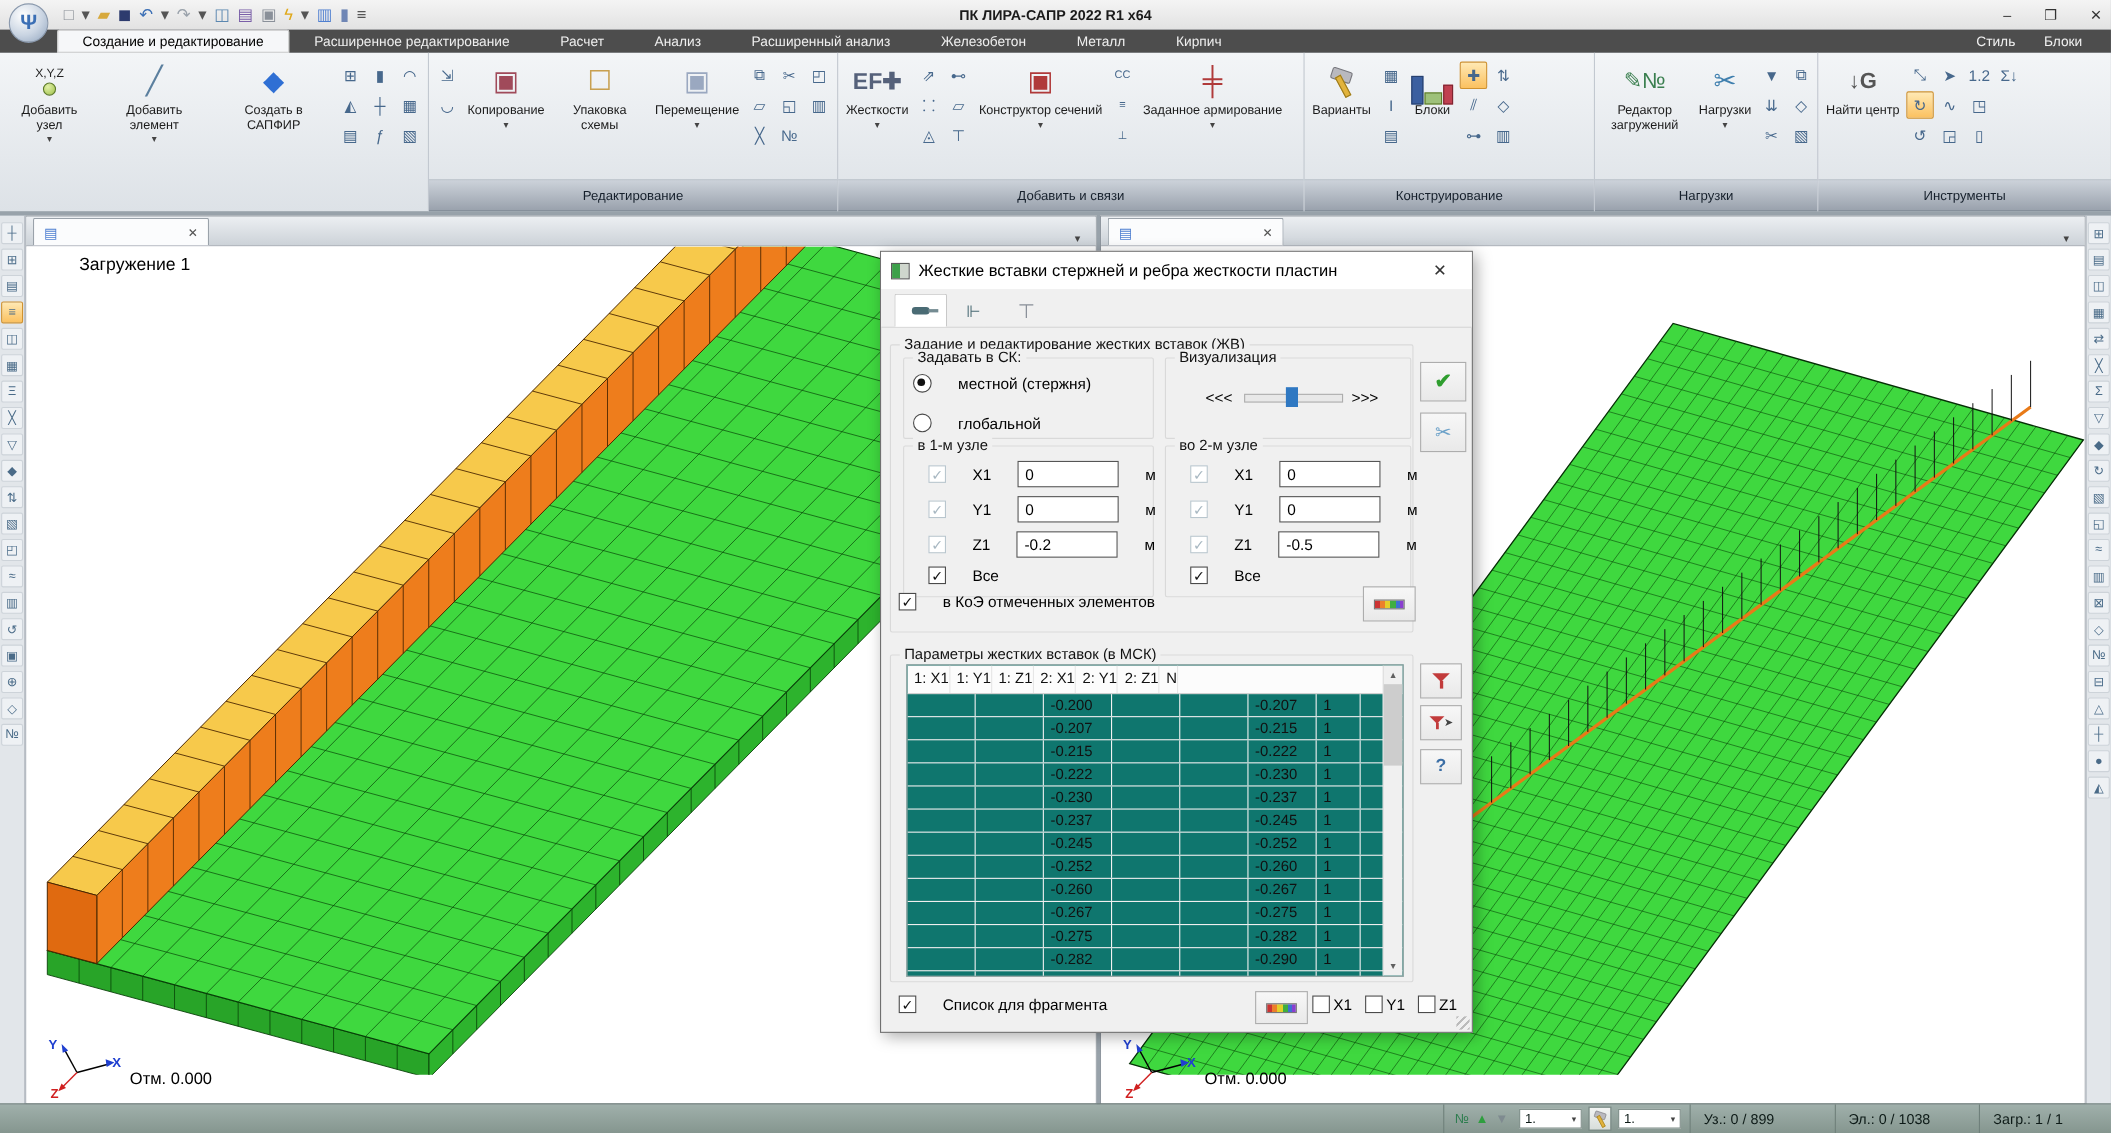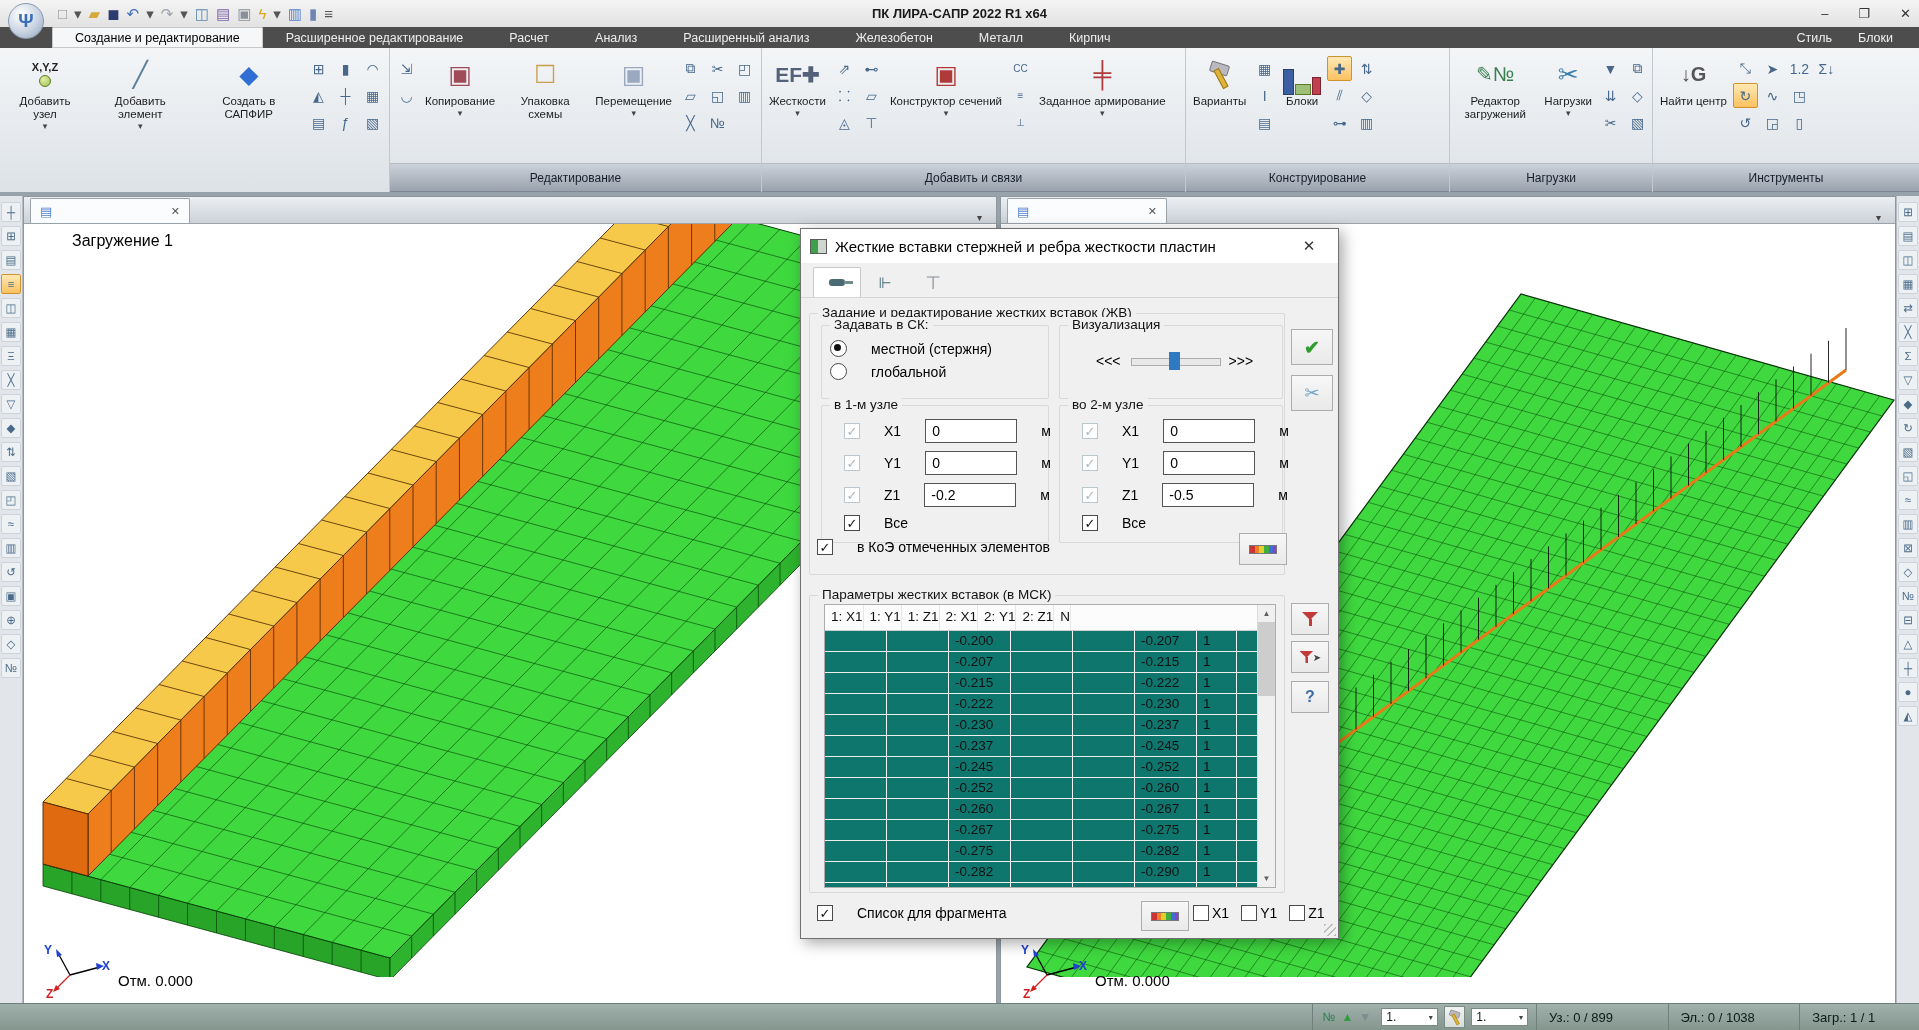--- a/index.html
+++ b/index.html
@@ -37,21 +37,21 @@
     font-size:12px;color:#16202c}
   .bb{display:flex;flex-direction:column;align-items:center;padding:2px 3px 0;border-radius:3px;
     font-size:11.5px;line-height:1.15;text-align:center;color:#1c1c1c;cursor:default}
   .bigicon{height:42px;display:flex;align-items:center;justify-content:center;font-size:25px;line-height:1}
   .bb .cap{font-size:9px;color:#444;height:9px}
   .sgrid{display:grid;grid-auto-flow:column;grid-template-rows:repeat(3,25px);gap:2px;margin-top:5px}
   .sic{width:23px;height:23px;display:flex;align-items:center;justify-content:center;font-size:14px;
     color:#47688c;border:1px solid transparent;border-radius:2px;cursor:default}
   .sic.on{background:linear-gradient(#ffe9b4,#fbc160);border-color:#d0922f}
   .node-xyz{display:flex;flex-direction:column;align-items:center;font-style:normal}
-  .node-xyz em{font-style:normal;font-weight:bold;font-size:11px;color:#222}
+  .node-xyz em{font-style:normal;font-weight:normal;font-size:11px;color:#222}
   .nodedot{width:10px;height:10px;border-radius:50%;background:radial-gradient(circle at 35% 30%,#e2f0a8,#9ec14a);
     border:1px solid #5d7a2a;margin-top:2px}
   .hammer{position:relative;width:30px;height:30px}
   .hammer::before{content:"";position:absolute;left:5px;top:4px;width:17px;height:9px;background:#b9b9bf;
     border:1px solid #77777d;border-radius:2px;transform:rotate(18deg)}
   .hammer::after{content:"";position:absolute;left:13px;top:9px;width:4px;height:19px;background:#e2b33c;
     border:1px solid #9a7a1e;transform:rotate(-28deg)}
   .blocks{display:flex;align-items:flex-end;gap:1px}
   .blocks i{display:block}
   .blocks .b1{width:9px;height:24px;background:#3b5fa0;border:1px solid #27406e}
@@ -775,21 +775,21 @@
   <div class="gbox" style="left:8px;top:84px;width:474px;height:260px">
     <span class="glg">Задание и редактирование жестких вставок (ЖВ)</span>
   </div>
 
   <div class="gbox" style="left:20px;top:96px;width:226px;height:72px">
     <span class="glg">Задавать в СК:</span>
     <div class="frow" style="margin:14px 0 0 8px">
       <span class="rad sel"></span>
       <span class="dlabel">местной (стержня)</span>
     </div>
-    <div class="frow" style="margin:6px 0 0 8px">
+    <div class="frow" style="margin:19px 0 0 8px">
       <span class="rad"></span>
       <span class="dlabel">глобальной</span>
     </div>
   </div>
 
   <div class="gbox" style="left:258px;top:96px;width:222px;height:72px">
     <span class="glg">Визуализация</span>
     <div class="frow" style="margin:26px 0 0 36px;gap:10px">
       <span class="dlabel">&lt;&lt;&lt;</span>
       <span class="slider">

